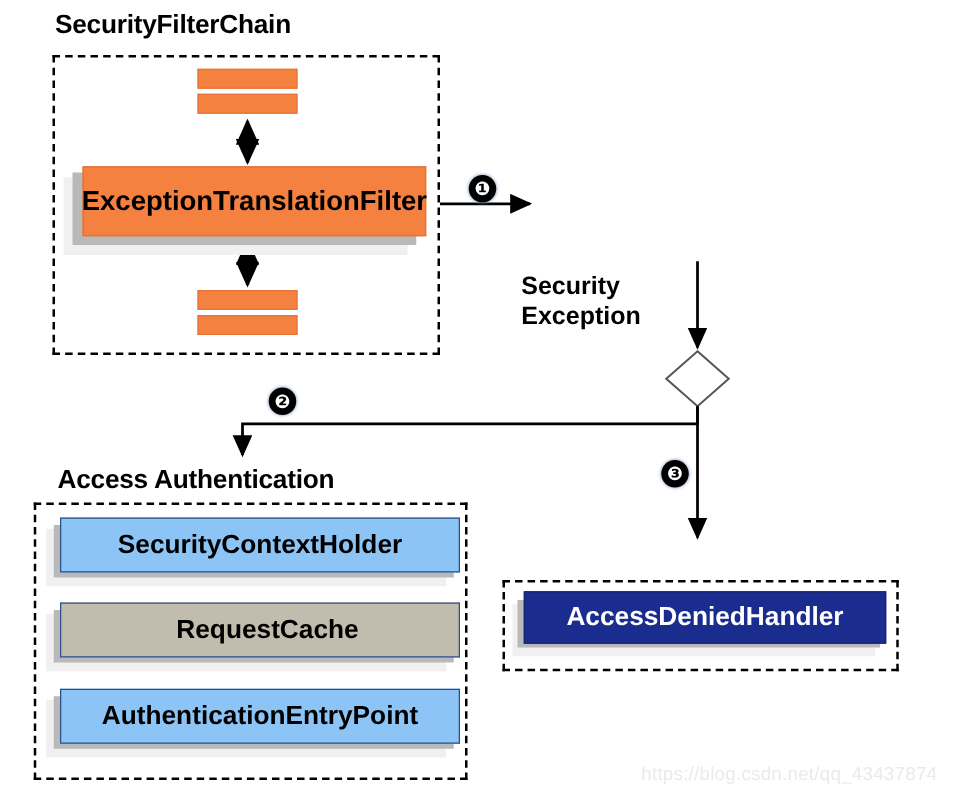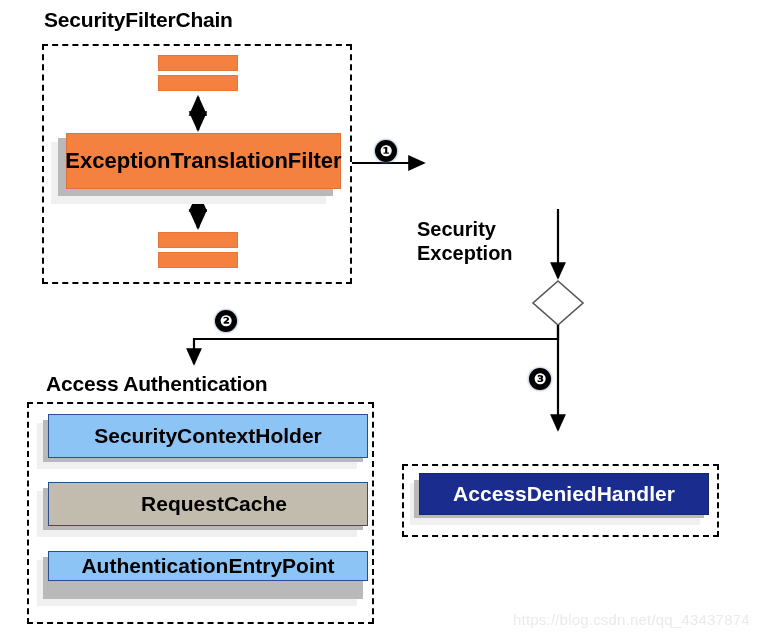--- a/index.html
+++ b/index.html
@@ -230,21 +230,21 @@
   </div>
 
   <div class="abs shadow-layer-outer" style="left:37px; top:491px; width:320px; height:46px;"></div>
   <div class="abs shadow-layer-inner" style="left:43px; top:488px; width:320px; height:42px;"></div>
   <div class="abs node-gray" style="left:48px; top:482px; width:320px; height:44px;">
     <span>RequestCache</span>
   </div>
 
   <div class="abs shadow-layer-outer" style="left:37px; top:560px; width:320px; height:46px;"></div>
   <div class="abs shadow-layer-inner" style="left:43px; top:557px; width:320px; height:42px;"></div>
-  <div class="abs node-blue" style="left:48px; top:551px; width:320px; height:30px;">
+  <div class="abs node-blue" style="left:48px; top:551px; width:320px; height:44px;">
     <span>AuthenticationEntryPoint</span>
   </div>
 
 
   <div class="abs dashed-box" style="left:402px; top:464px; width:317px; height:73px;"></div>
 
   <div class="abs shadow-layer-outer" style="left:410px; top:483px; width:290px; height:42px;"></div>
   <div class="abs shadow-layer-inner" style="left:414px; top:480px; width:290px; height:38px;"></div>
   <div class="abs node-navy" style="left:419px; top:473px; width:290px; height:42px;">
     <span>AccessDeniedHandler</span>

